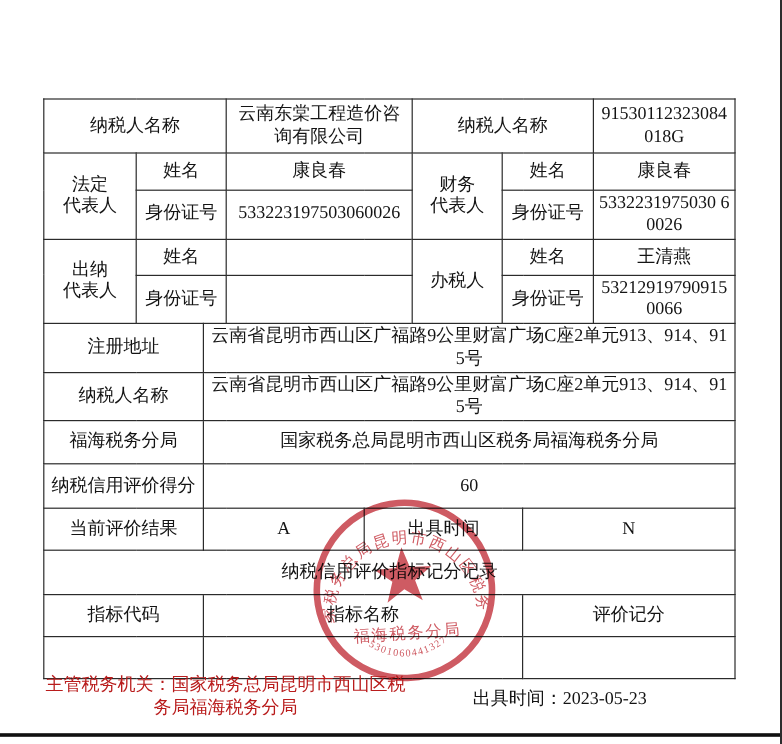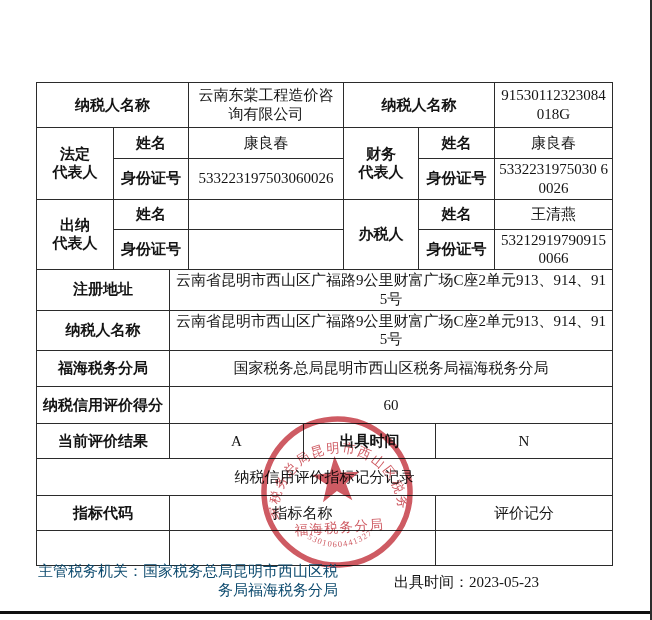--- a/index.html
+++ b/index.html
@@ -33,41 +33,41 @@
   table.doc td {
     border: 1.5px solid #2b2b2b;
     text-align: center;
     vertical-align: middle;
     font-size: 15px;
     line-height: 1.25;
     padding: 1px 3px;
     color: #141414;
     word-break: break-all;
   }
-  td.lbl { white-space: pre-line; font-weight: bold; }
+  td.lbl { white-space: pre-line; }
   tr.h45{height:45px} tr.h31{height:31px} tr.h40{height:40px} tr.h30{height:30px}
   tr.h34{height:34px} tr.h39{height:39px} tr.h36{height:36px} tr.h37{height:37px}
   tr.h35{height:35px}
   .stamp {
     position: absolute;
     left: 250px; top: 413px;
     width: 174px; height: 158px;
     mix-blend-mode: multiply;
     opacity: 0.88;
     transform: rotate(-4deg);
     pointer-events: none;
   }
   .footer-authority {
     position: absolute;
     left: 38px; top: 562px;
     width: 300px;
-    text-align: right;
+    text-align: center;
     font-size: 15px;
     line-height: 19px;
-    color: #0c4a6e;
+    color: #b91c1c;
   }
   .footer-issued {
     position: absolute;
     left: 394px; top: 573px;
     font-size: 15px;
     color: #141414;
   }
   .frame-bottom {
     position: absolute;
     left: 0; top: 611px;

